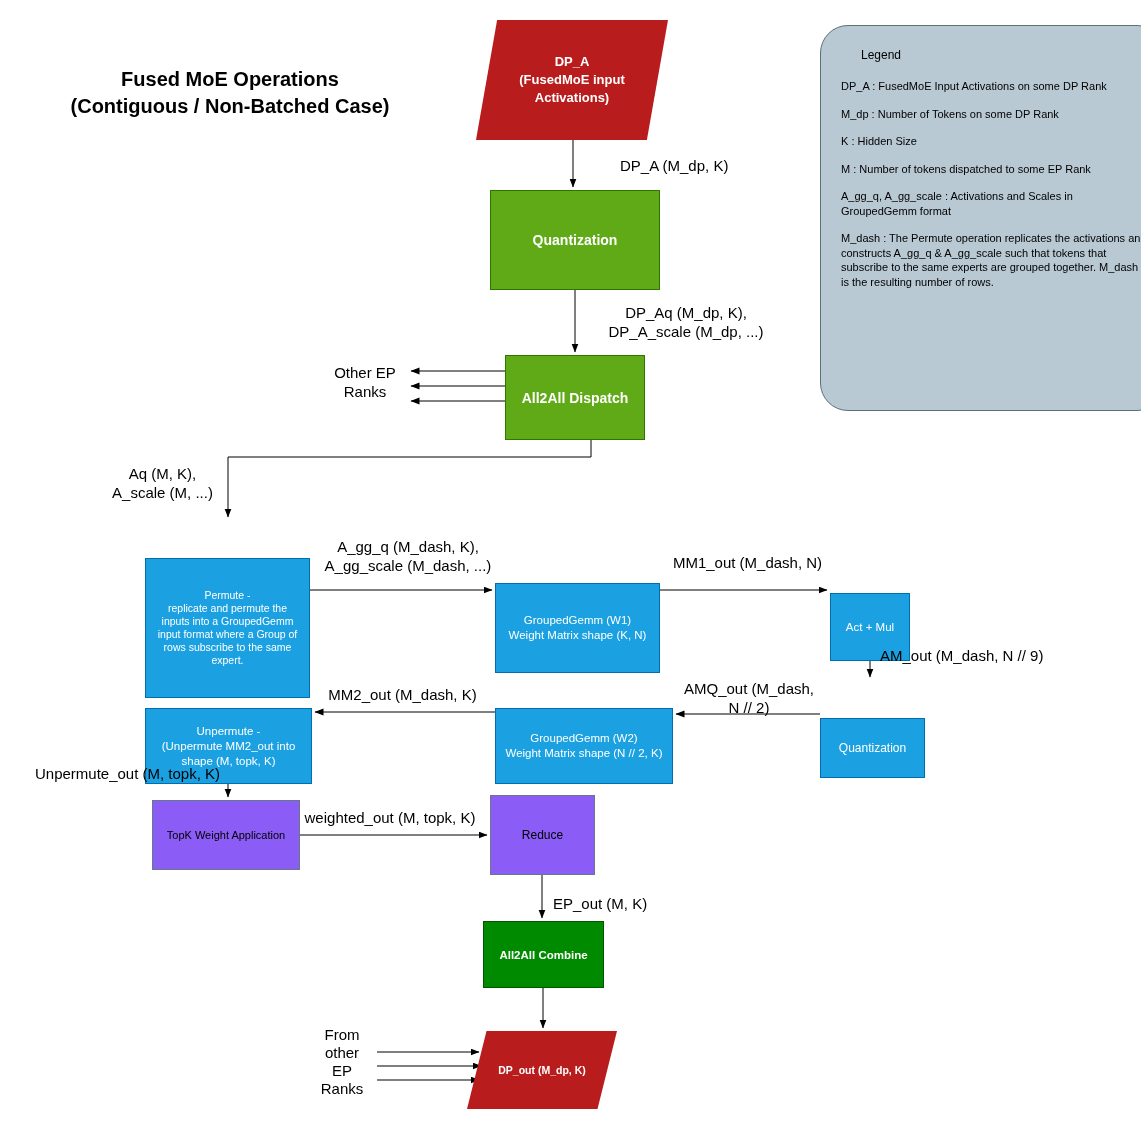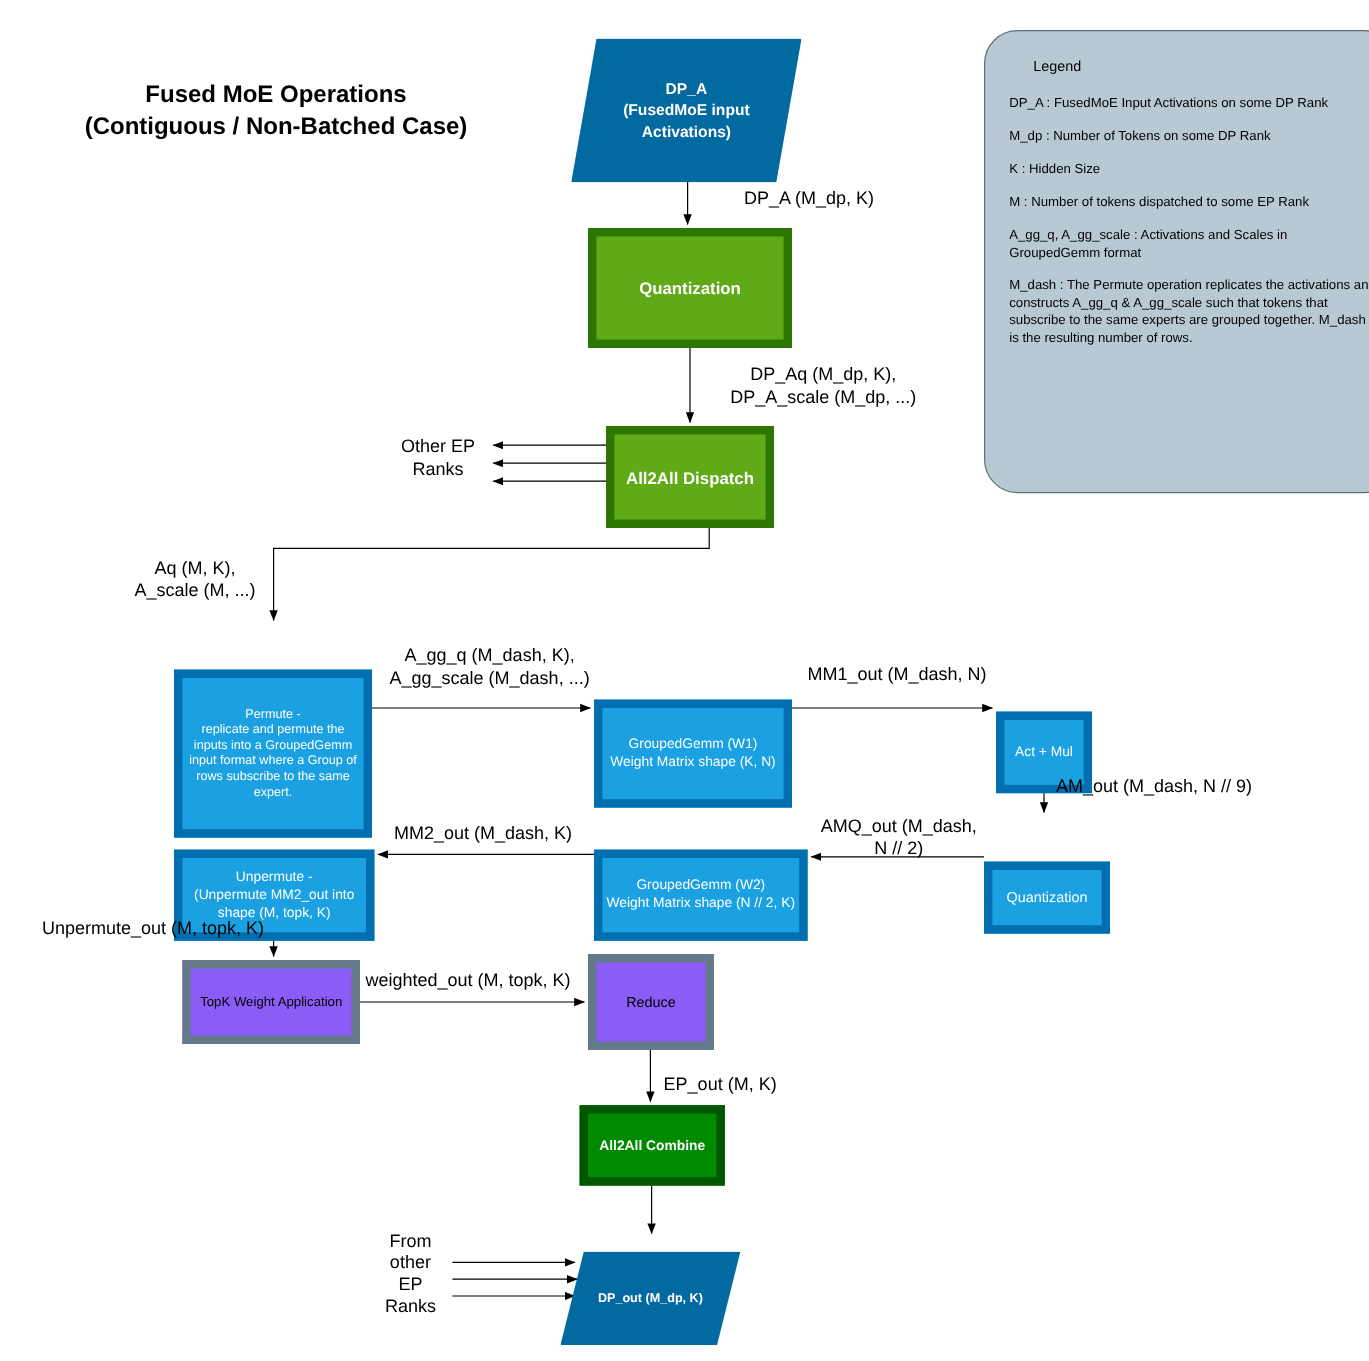--- a/index.html
+++ b/index.html
@@ -11,27 +11,27 @@
   #canvas { position:absolute; inset:0; width:1141px; height:1134px; overflow:hidden; }
   #edges { position:absolute; left:0; top:0; pointer-events:none; }
   .edge { stroke:#000; stroke-width:1; fill:none; }
 
   #title { position:absolute; left:40px; top:66px; width:380px; text-align:center;
            font-size:20px; font-weight:bold; line-height:27px; }
 
   .node { position:absolute; display:flex; align-items:center; justify-content:center;
           text-align:center; }
   .node .lbl { white-space:pre-line; width:100%; }
-  .rect { border:7px solid #4c1d95; }
+  .rect { border:1px solid #4c1d95; }
   .green   { background:#60a917; border-color:#2d7600; color:#fff; font-weight:bold; }
   .blue    { background:#1ba1e2; border-color:#006eaf; color:#fff; font-weight:normal;margin-top:38px; }
   .grayb   { background:#8b5cf6; border-color:#64798a; color:#000; font-weight:normal; }
   .dkgreen { background:#008a00; border-color:#005700; color:#fff; font-weight:bold; }
-  .purplepar { background:#0369a1; color:#fff; font-weight:bold;
-               clip-path:polygon(11% 0, 100% 0, 89% 100%, 0 100%);margin-top:12px; }
+  .purplepar { background:#b91c1c; color:#fff; font-weight:bold;
+               clip-path:polygon(11% 0, 100% 0, 89% 100%, 0 100%); }
 
   .edge-label { position:absolute; font-size:15px; line-height:19px;
                 white-space:pre-line; }
   .center { text-align:center; }
 
   #legend { position:absolute; left:820px; top:25px; width:345px; height:386px;
             background:#b9c9d4; border:1px solid #5c7078; border-radius:28px;
             padding:20px 16px 0 20px; }
   #legend .legend-title { font-size:12px; margin:2px 0 17px 20px; }
   #legend p { font-size:11px; line-height:14.5px; margin-bottom:13px; }

